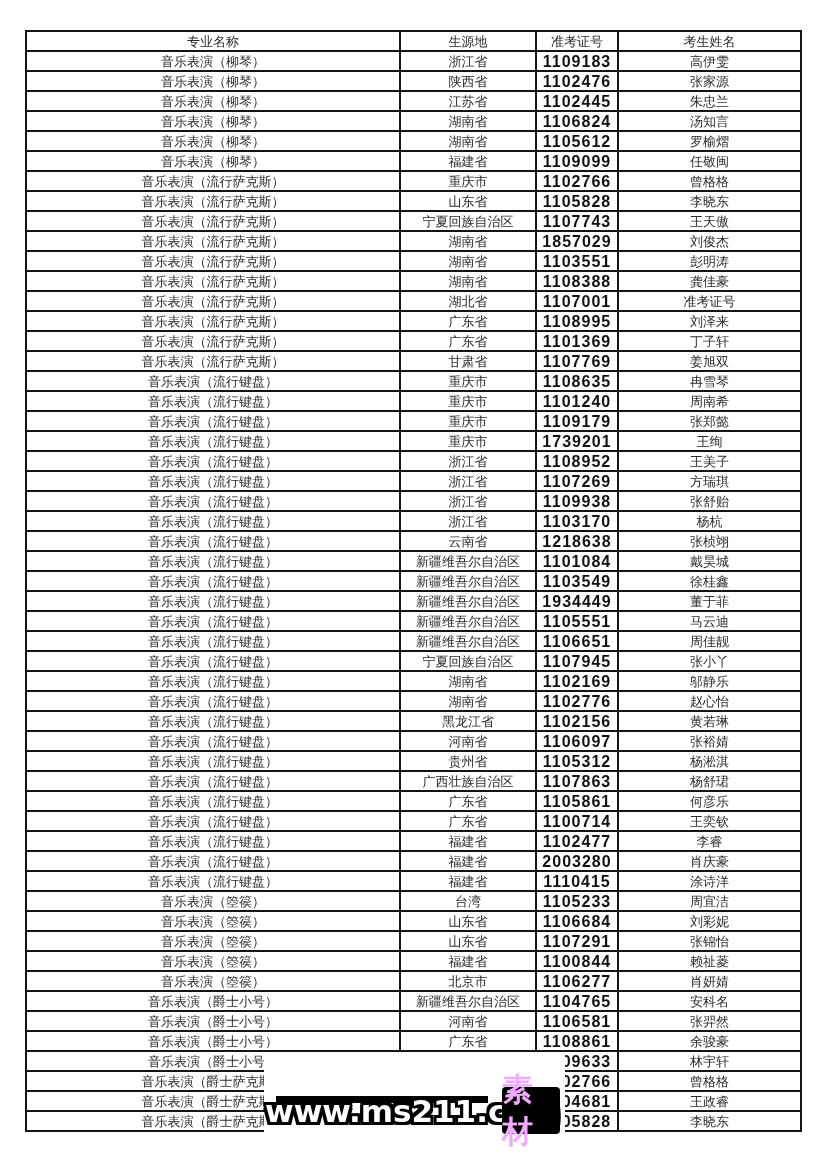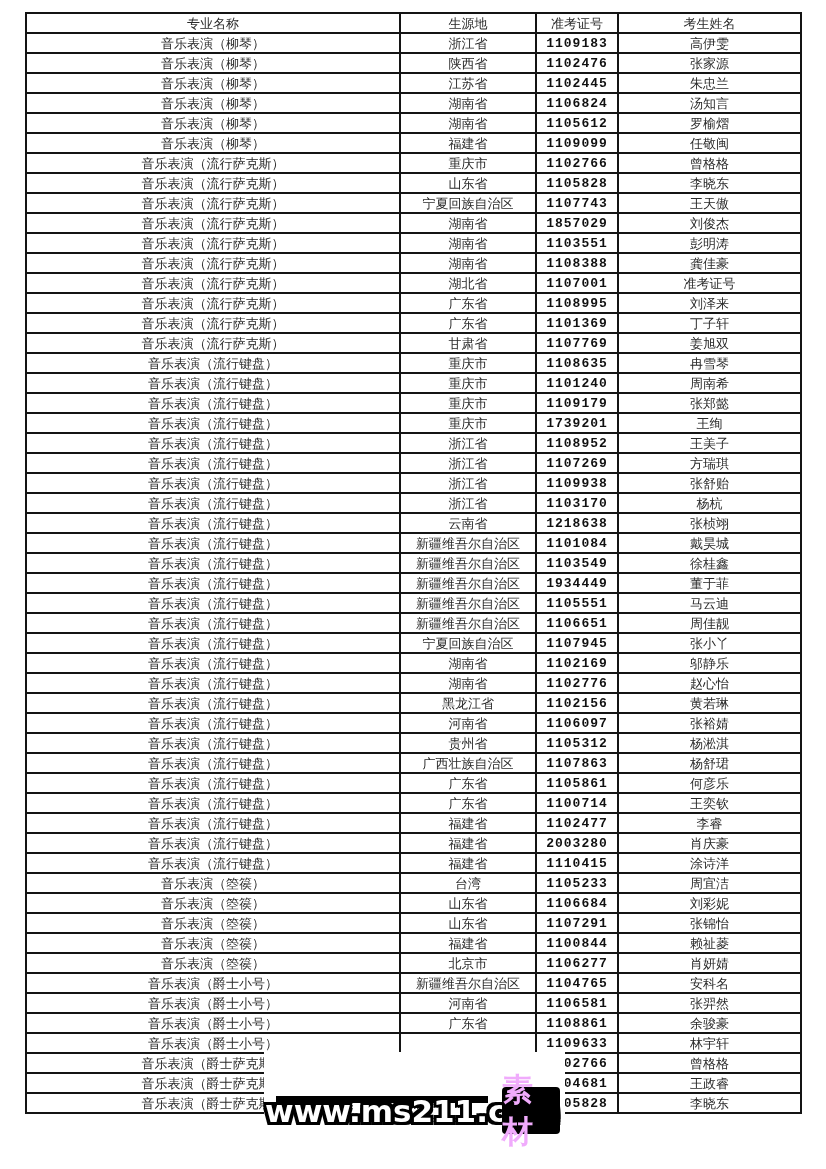--- a/index.html
+++ b/index.html
@@ -5,43 +5,43 @@
   html,body { margin:0; padding:0; background:#ffffff; }
   .page {
     position:relative;
     width:826px; height:1169px;
     background:#ffffff;
     overflow:hidden;
     font-family:"Liberation Serif","DejaVu Serif",serif;
     color:#2a2a2a;
   }
   table.roster {
-    position:absolute; left:25px; top:12px;
+    position:absolute; left:25px; top:30px;
     width:775px;
     border-collapse:collapse;
     table-layout:fixed;
     border:2px solid #1d4ed8;
   }
   th, td {
     border:2px solid #141414;
     height:18px;
     padding:0;
     text-align:center;
     vertical-align:middle;
     font-size:13px;
     line-height:17px;
     font-weight:normal;
     white-space:nowrap;
     overflow:hidden;
     color:#2a2a2a;
   }
   td.num {
-    font-family:Liberation Mono, monospace;
+    font-family:Liberation Sans, sans-serif;
     font-weight:bold;
-    font-size:13px;
+    font-size:16px;
     letter-spacing:1px;
     color:#111111;
   }
   
   .wm-cover {
     position:absolute; left:264px; top:1052px;
     width:301px; height:88px;
     background:#ffffff;
     z-index:5;
   }

